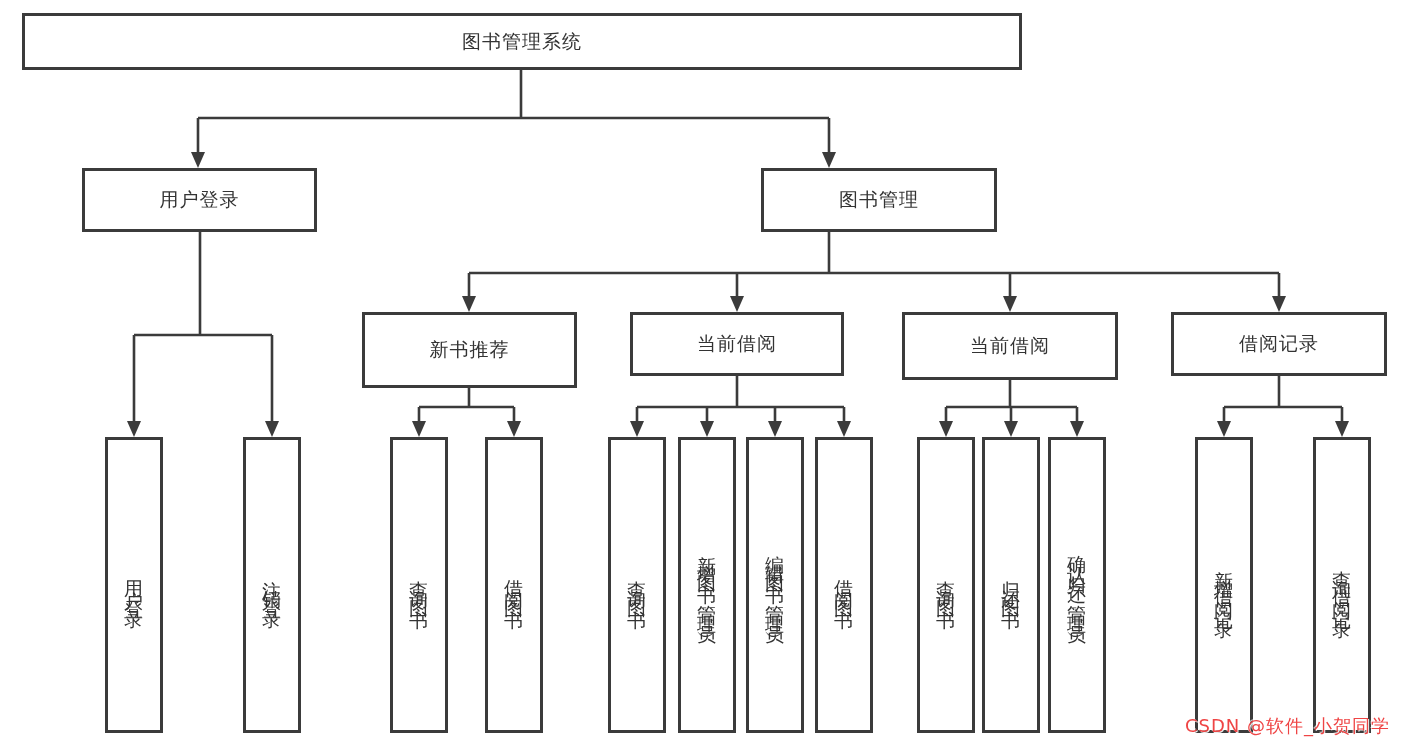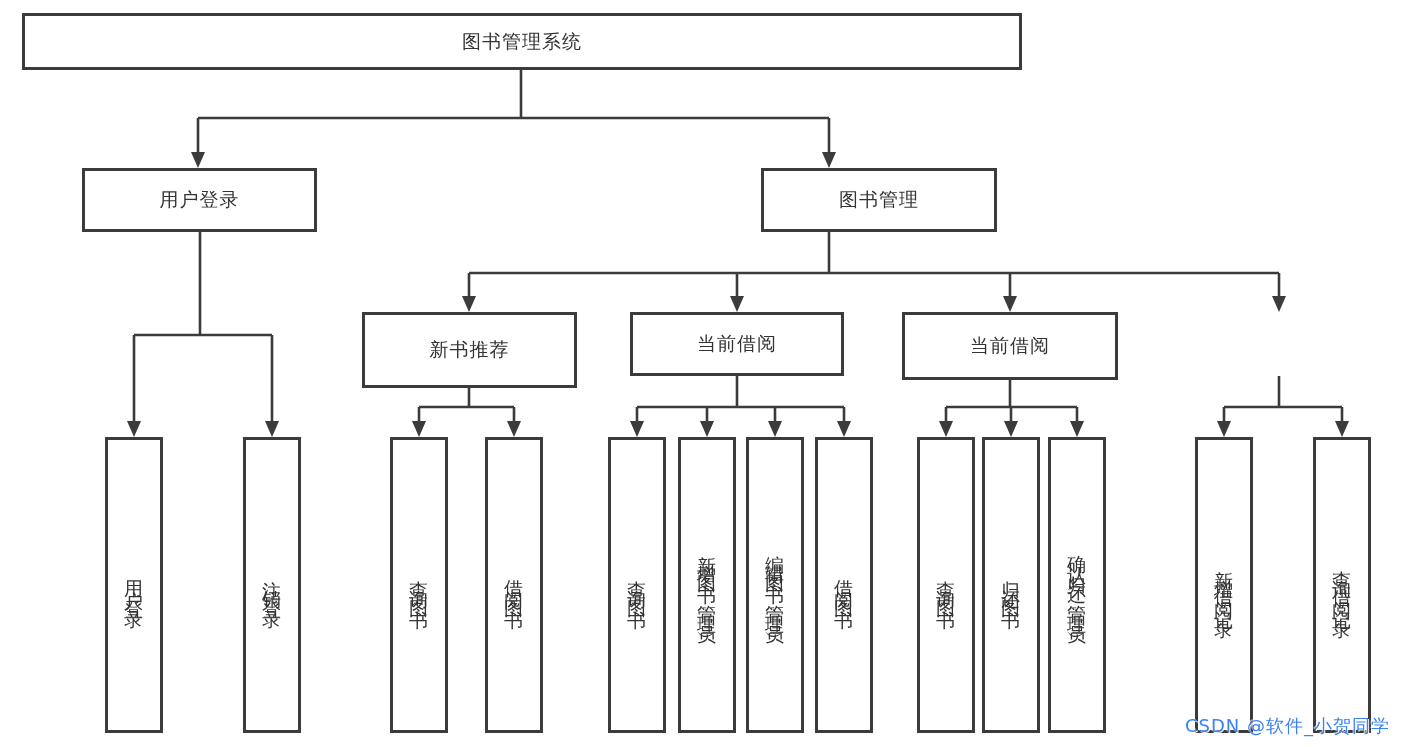--- a/index.html
+++ b/index.html
@@ -75,21 +75,21 @@
   .l8  { left: 917px; }
   .l9  { left: 982px; }
   .l10 { left: 1048px; }
   .l11 { left: 1195px; }
   .l12 { left: 1313px; }
   .watermark {
     position: absolute;
     left: 1185px;
     top: 714px;
     font-size: 18px;
-    color: #3b82f6;
+    color: #ef4444;
     letter-spacing: 1px;
     text-shadow: 1px 1px 0 rgba(255,255,255,0.9), -1px -1px 0 rgba(255,255,255,0.7);
     white-space: nowrap;
     z-index: 5;
   }
 </style>
 </head>
 <body>
 
 <div id="canvas">
@@ -147,20 +147,23 @@
 
   <div class="node n-rec">
     <span>新书推荐</span>
   </div>
   <div class="node n-bor">
     <span>当前借阅</span>
   </div>
   <div class="node n-cur">
     <span>当前借阅</span>
   </div>
+  <div class="node n-his">
+    <span>借阅记录</span>
+  </div>
 
   <div class="leaf l0">
     <span class="vtext">用户登录</span>
   </div>
   <div class="leaf l1">
     <span class="vtext">注销登录</span>
   </div>
   <div class="leaf l2">
     <span class="vtext">查询图书</span>
   </div>

